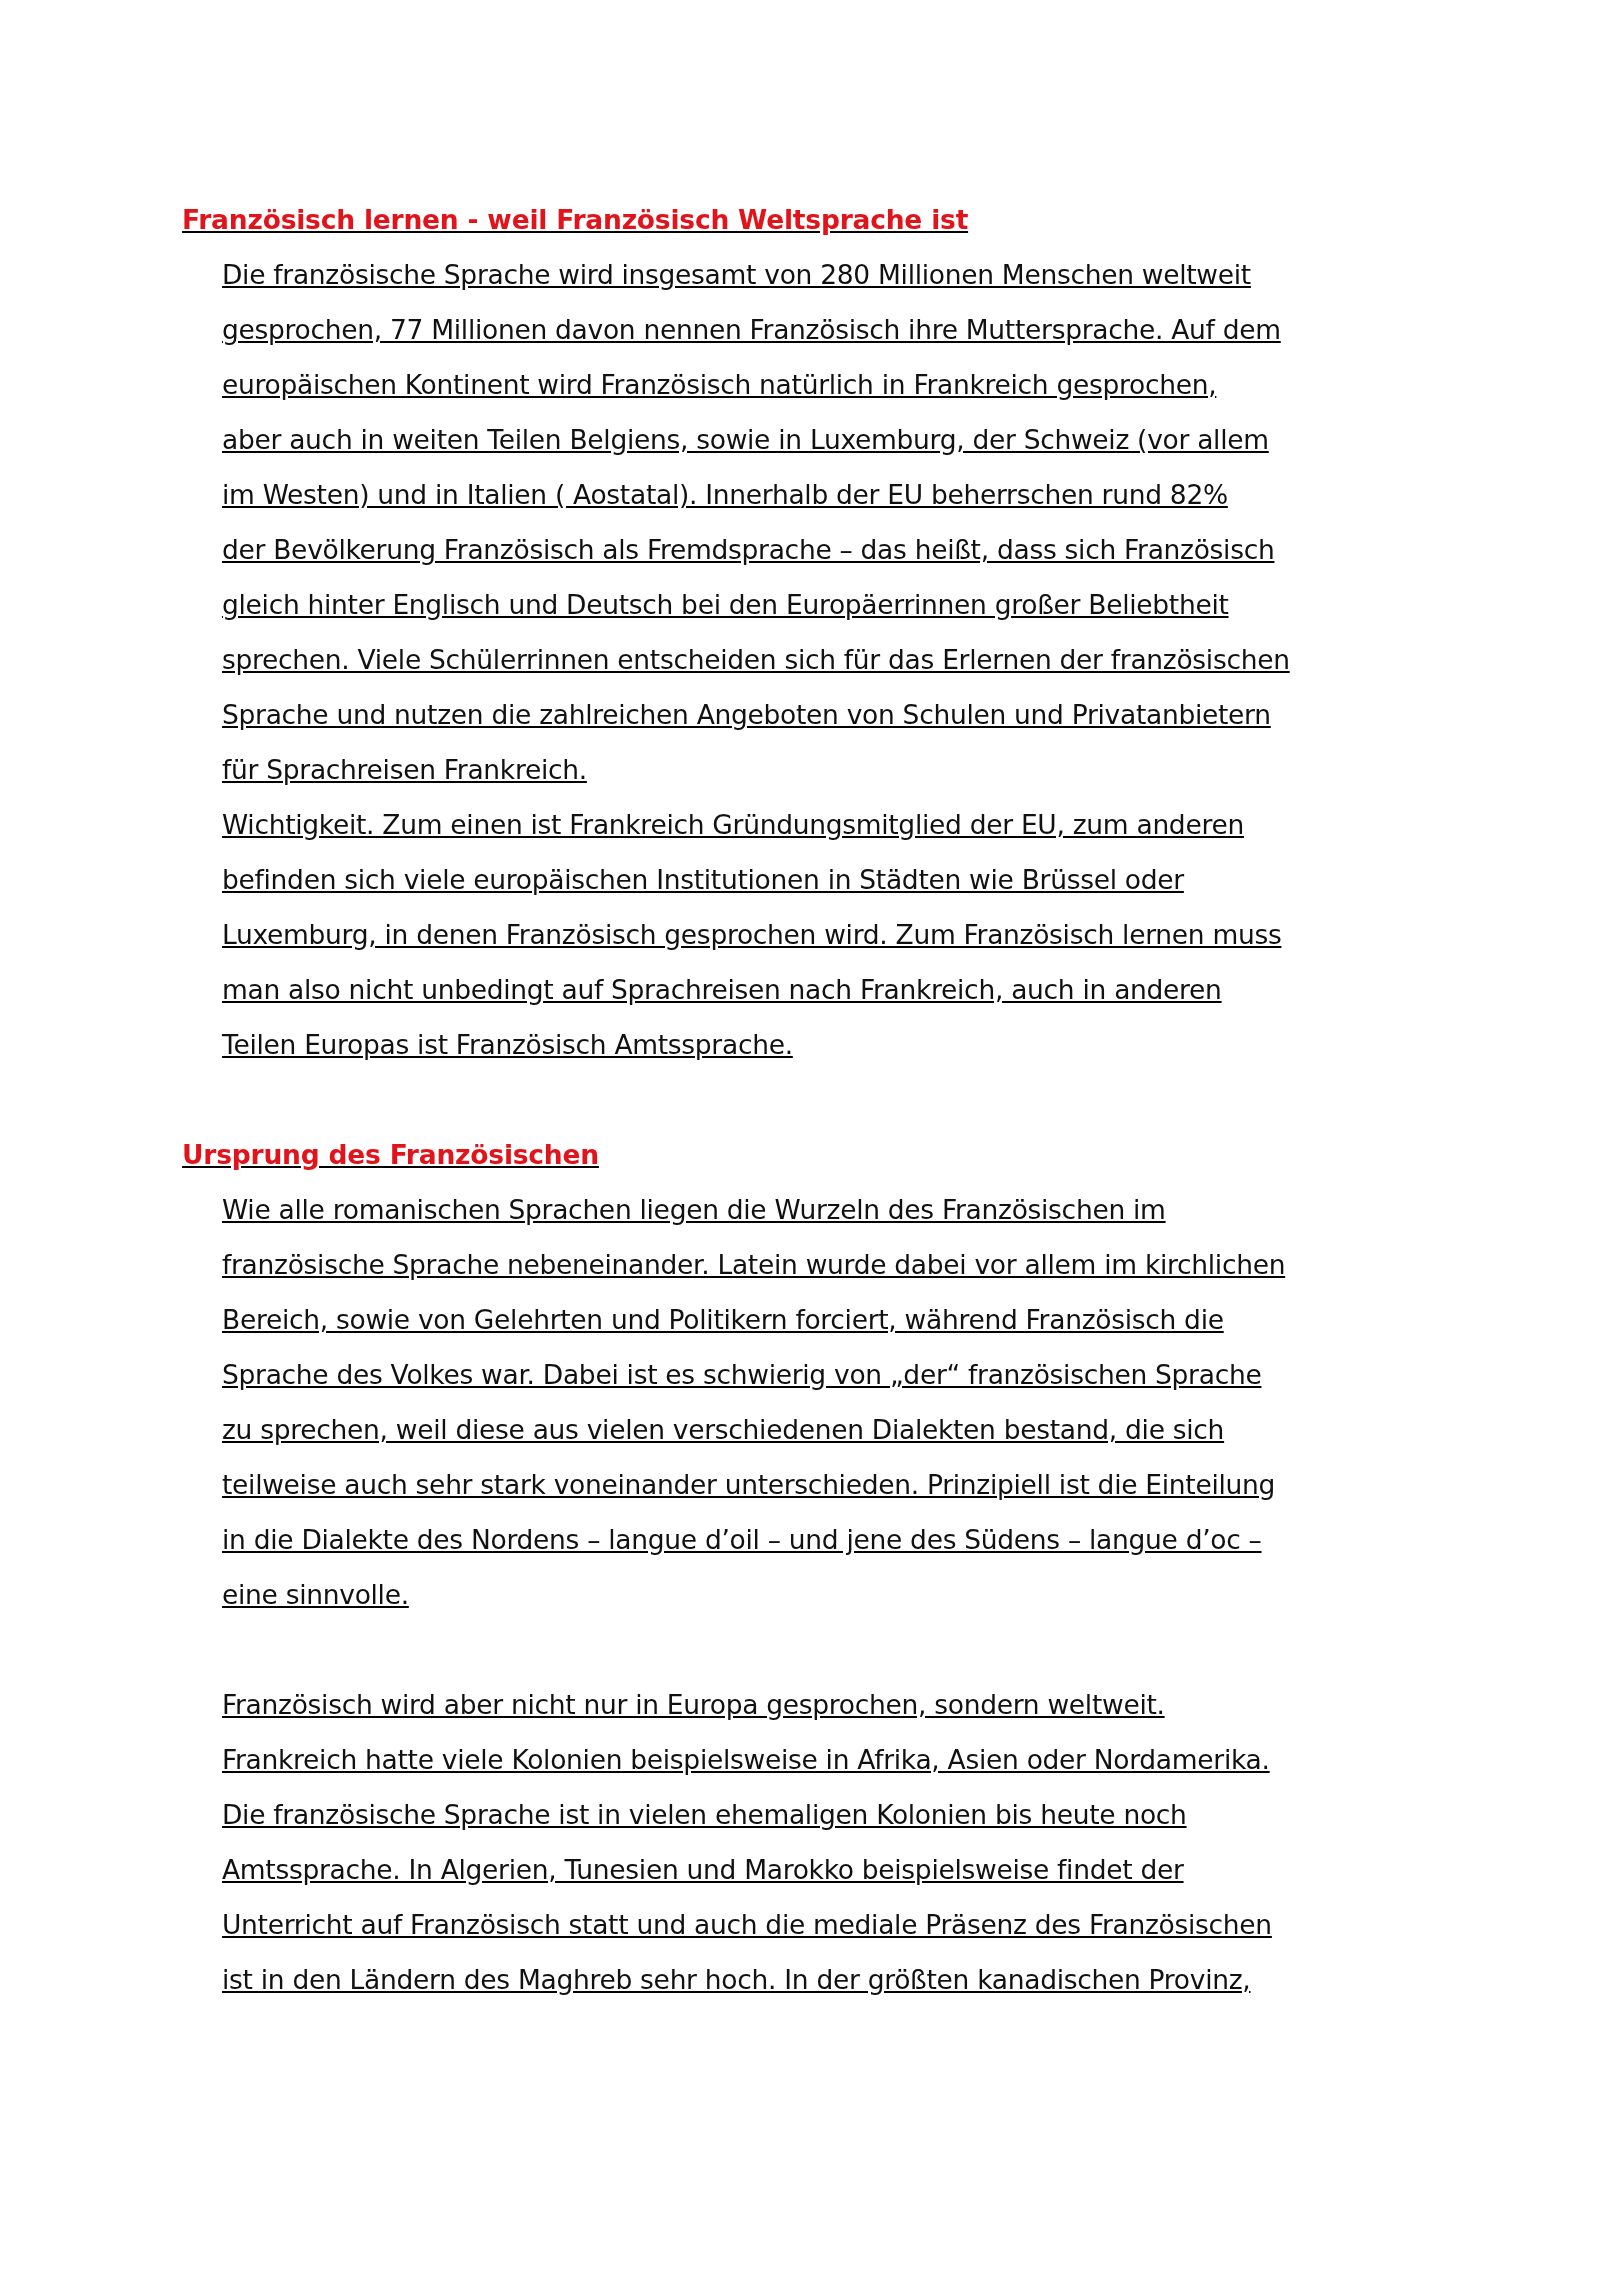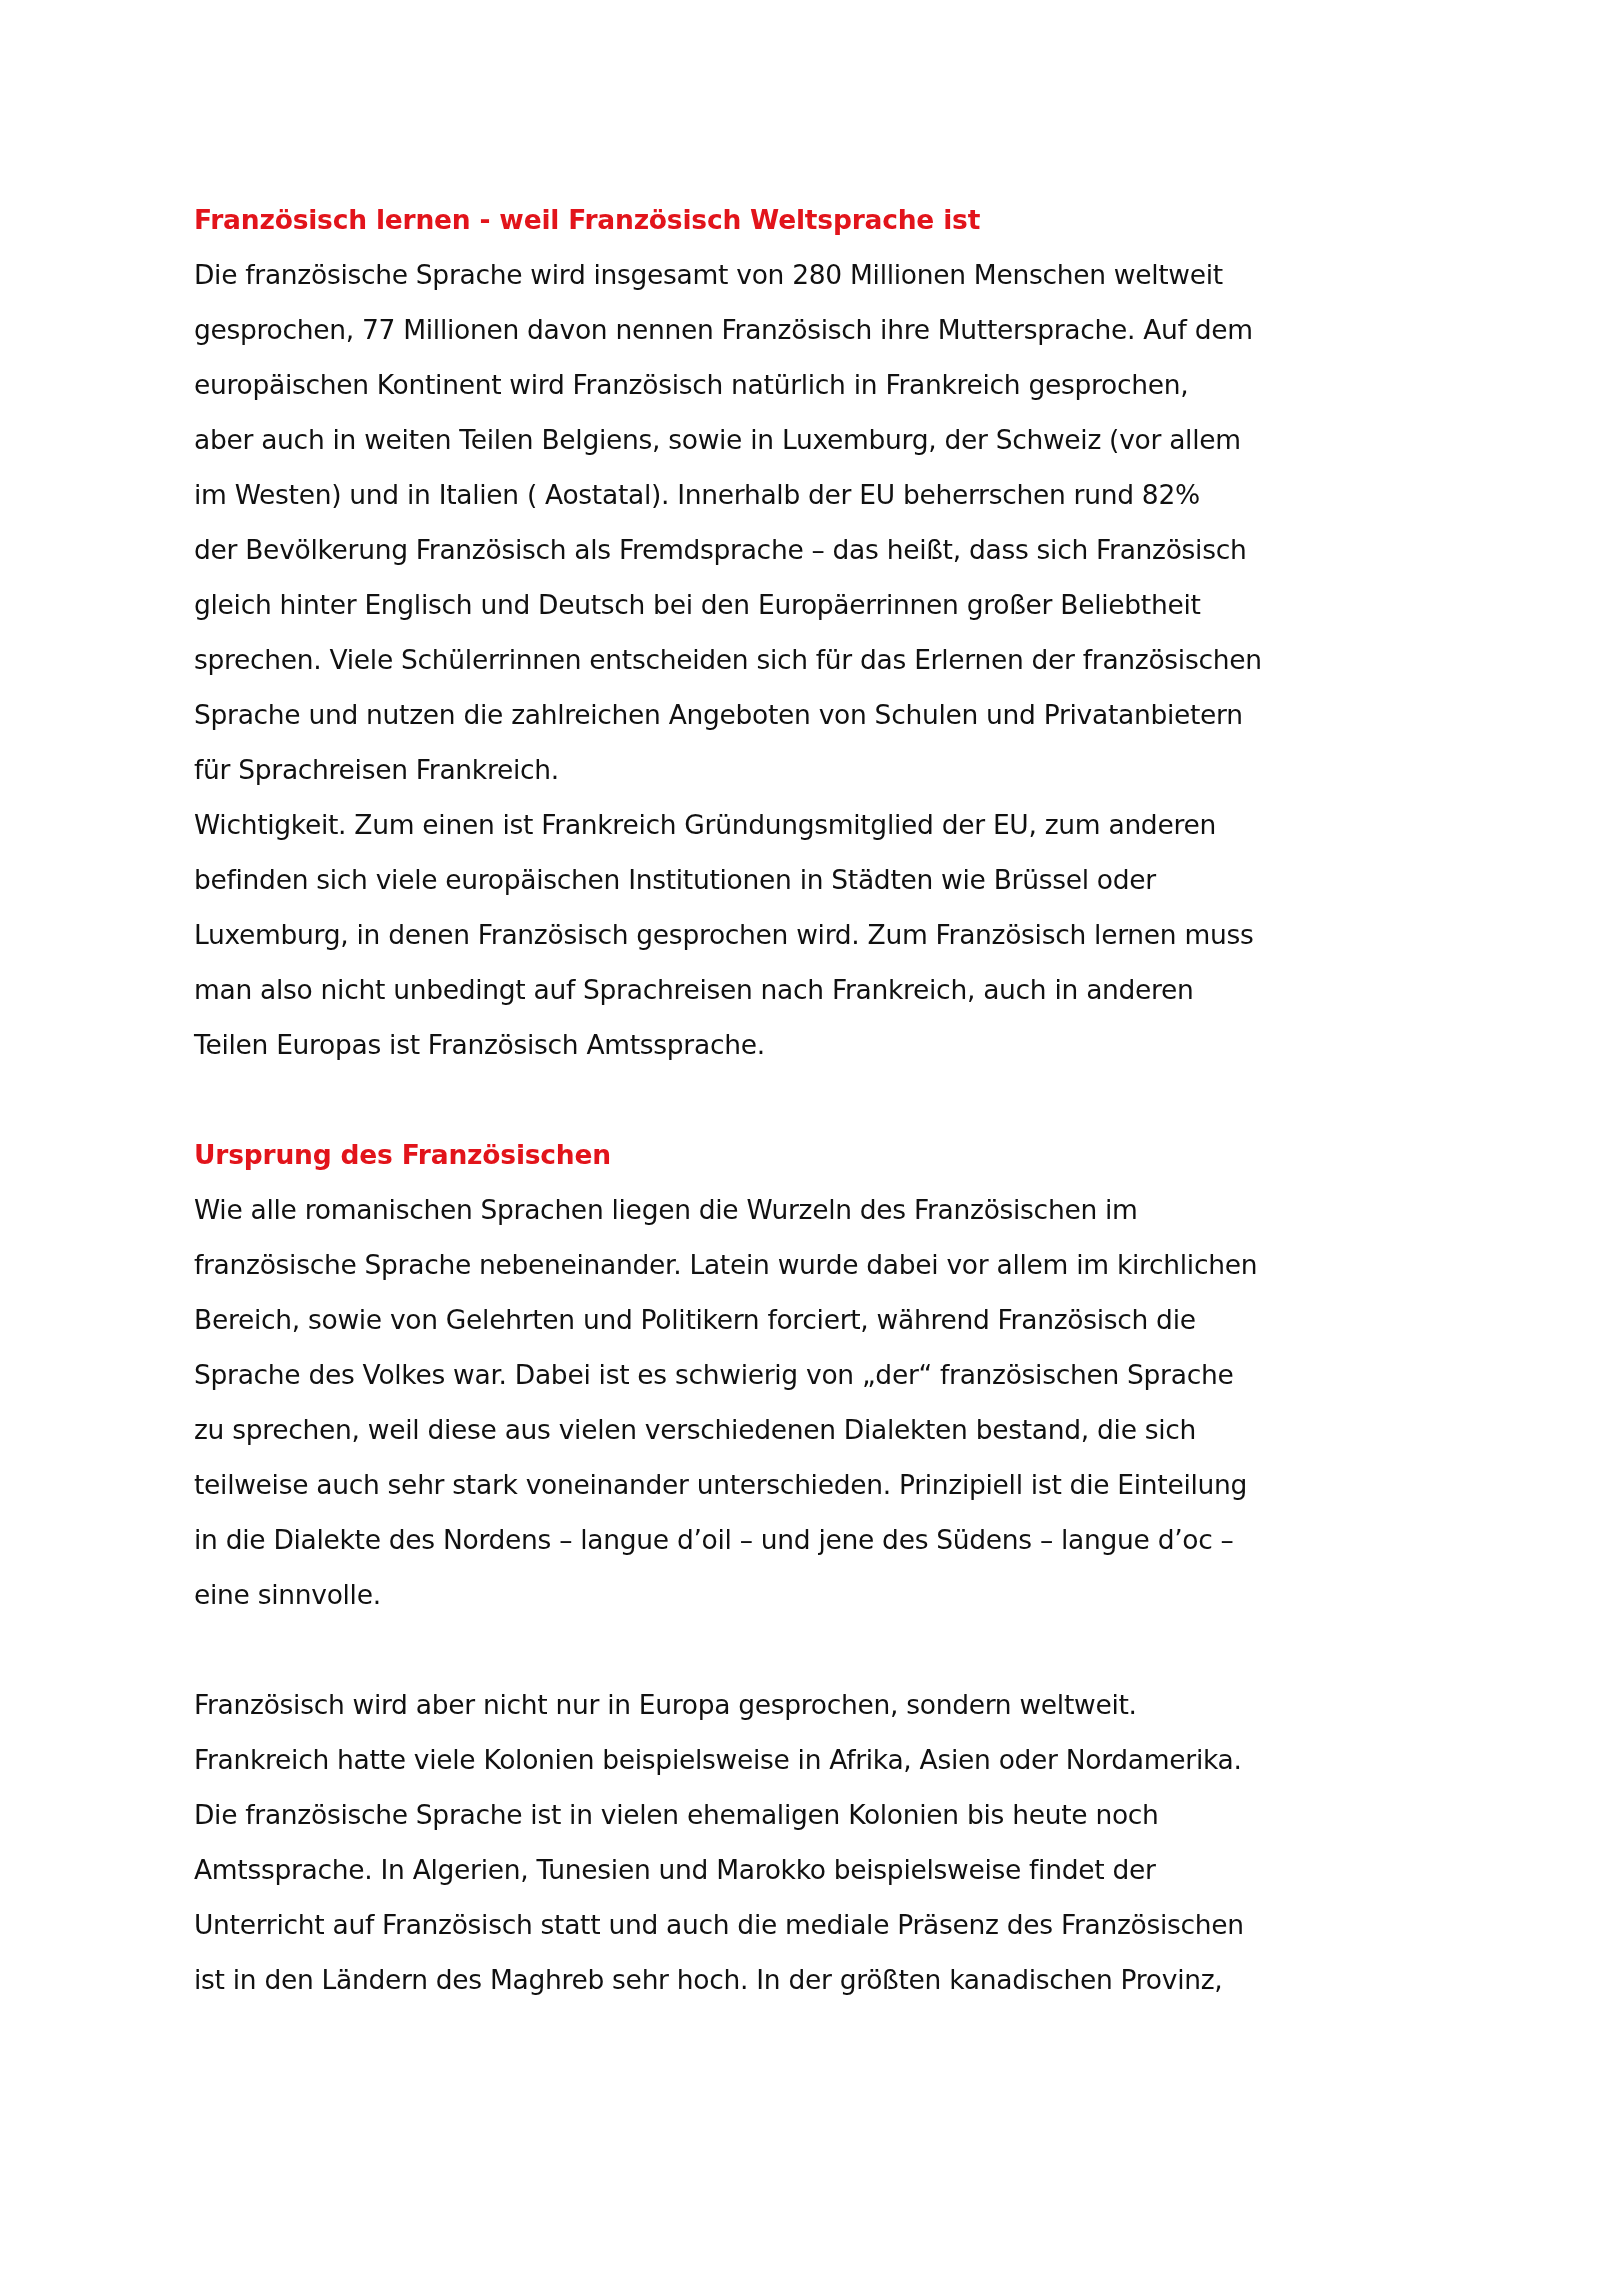--- a/index.html
+++ b/index.html
@@ -1,19 +1,19 @@
 <!DOCTYPE html>
 <html><head>
 <meta charset="utf-8">
 <style>
   html, body { margin:0; padding:0; background:#ffffff; }
   body { width:1620px; height:2293px; position:relative; overflow:hidden; }
-  .page { position:absolute; left:194px; top:192px; width:1255px; }
+  .page { position:absolute; left:182px; top:192px; width:1255px;text-decoration:underline; }
   .heading { font-family:"DejaVu Sans", sans-serif; font-weight:bold; color:#e2141b; font-size:26.5px; line-height:55px; height:55px; white-space:nowrap; letter-spacing:-0.2px; }
-  .line { font-family:"DejaVu Sans", sans-serif; color:#111111; font-size:26.5px; line-height:55px; height:55px; white-space:nowrap; letter-spacing:-0.3px; }
+  .line { font-family:"DejaVu Sans", sans-serif; color:#111111; font-size:26.5px; line-height:55px; height:55px; white-space:nowrap; letter-spacing:-0.3px;margin-left:40px; }
   .gap { height:55px; }
 </style>
 </head>
 <body>
 
 <div class="page" id="page">
     <div class="heading">Französisch lernen  - weil Französisch Weltsprache ist</div>
     <div class="line">Die französische Sprache wird insgesamt von 280 Millionen Menschen weltweit</div>
     <div class="line">gesprochen, 77 Millionen davon nennen Französisch ihre Muttersprache. Auf dem</div>
     <div class="line">europäischen Kontinent wird Französisch natürlich in Frankreich gesprochen,</div>

